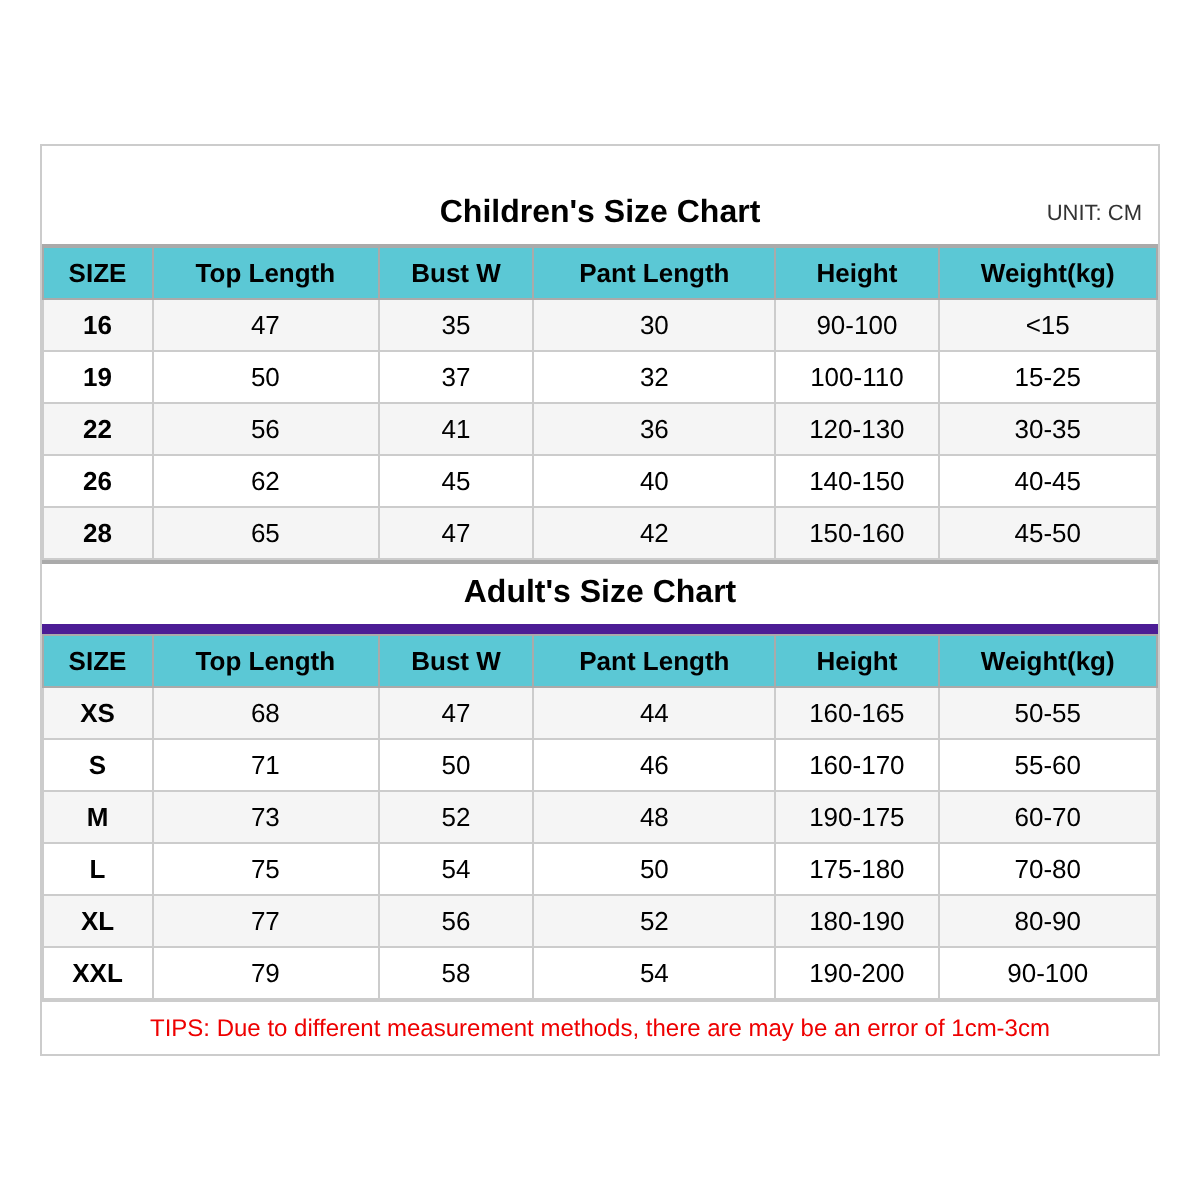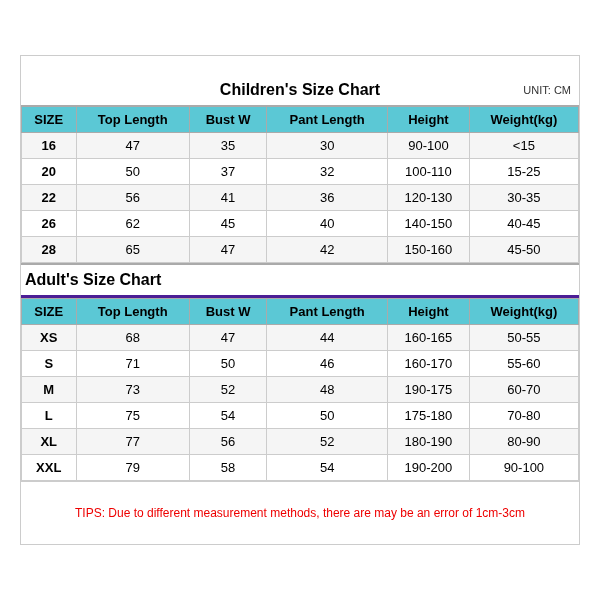--- a/index.html
+++ b/index.html
@@ -63,31 +63,31 @@
       padding: 5px 4px;
       text-align: center;
       border: 1px solid #ccc;
       font-size: 13px;
     }
     tbody td:first-child {
       font-weight: bold;
     }
     .adult-section-title-row {
       background: #fff;
-      text-align: left;
+      text-align: center;
       padding: 6px 4px;
       border-top: 2px solid #aaa;
-      border-bottom: 3px solid #4c1d95;
+      border-bottom: 5px solid #4c1d95;
     }
     .adult-section-title-row .title {
       font-size: 16px;
       font-weight: bold;
     }
     .tips-row {
-      padding: 24px 8px;
+      padding: 6px 8px;
       font-size: 12px;
       color: #e00;
       text-align: center;
       border-top: 1px solid #ccc;
     }
   </style>
 </head>
 <body>
 
 <div class="container">
@@ -111,21 +111,21 @@
     <tbody>
     <tr>
           <td>16</td>
           <td>47</td>
           <td>35</td>
           <td>30</td>
           <td>90-100</td>
           <td>&lt;15</td>
         </tr>
         <tr>
-          <td>20</td>
+          <td>19</td>
           <td>50</td>
           <td>37</td>
           <td>32</td>
           <td>100-110</td>
           <td>15-25</td>
         </tr>
         <tr>
           <td>22</td>
           <td>56</td>
           <td>41</td>

